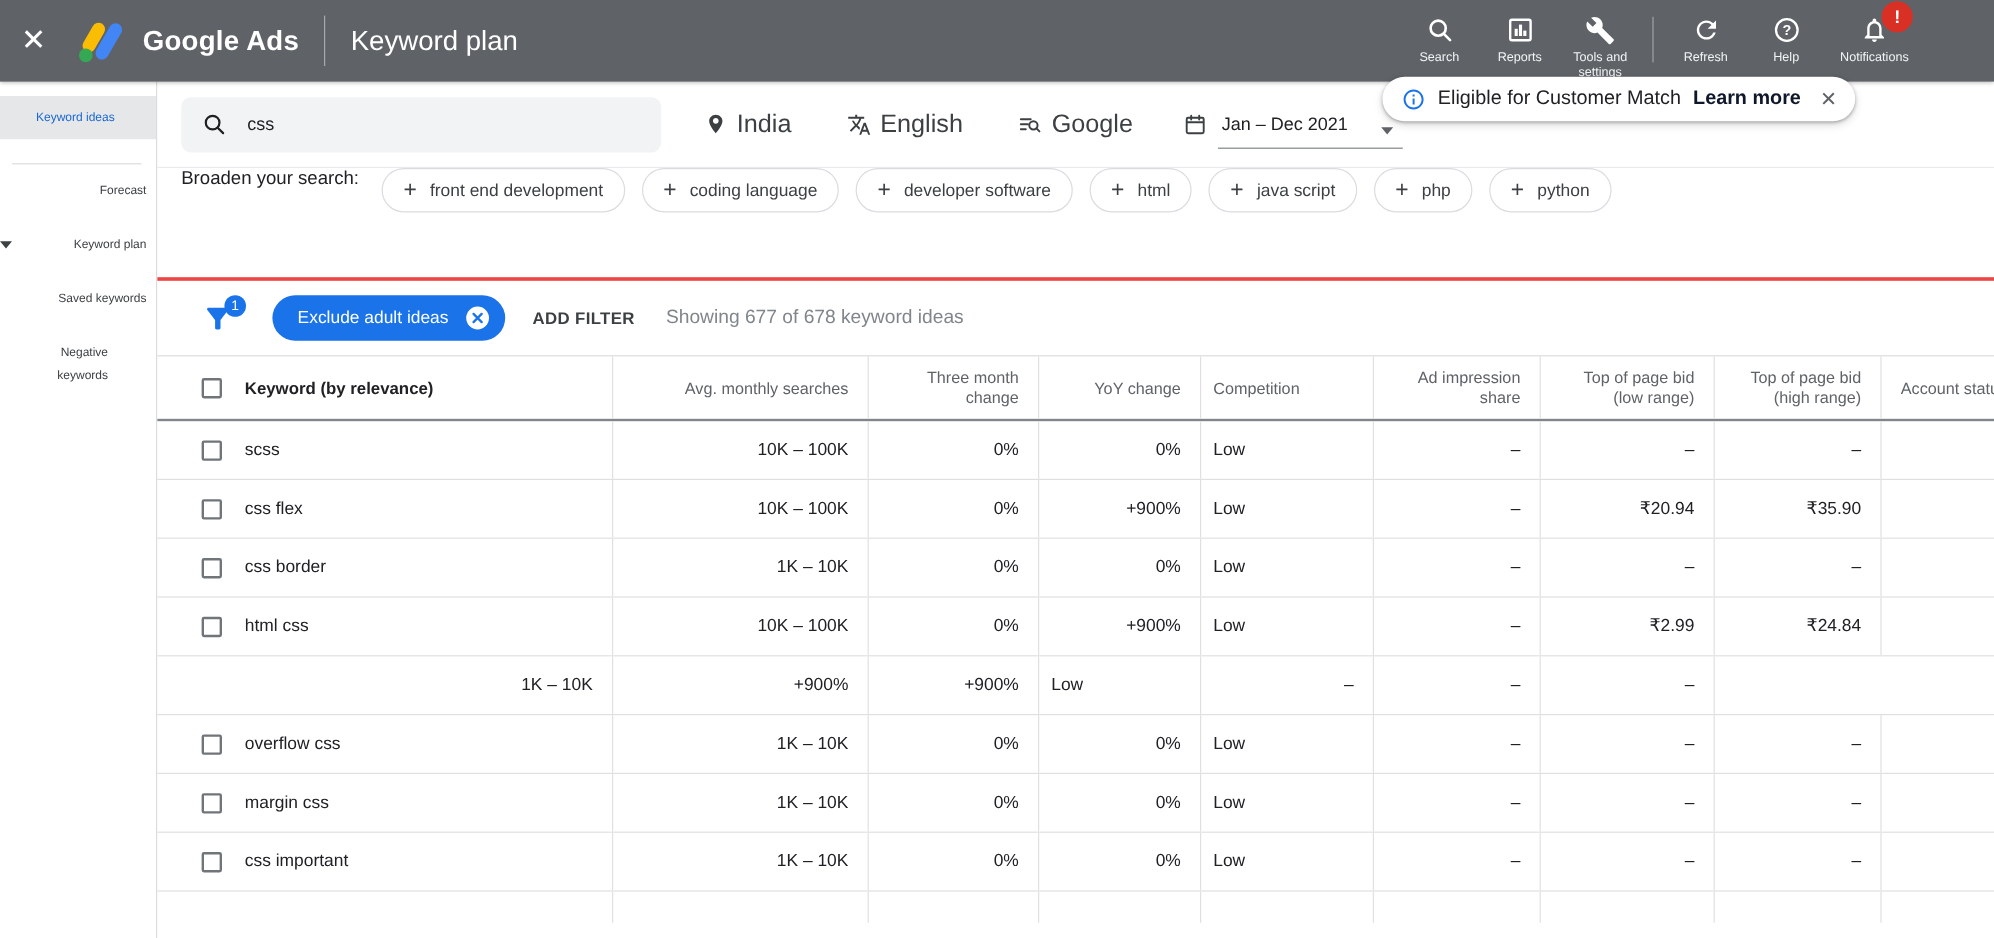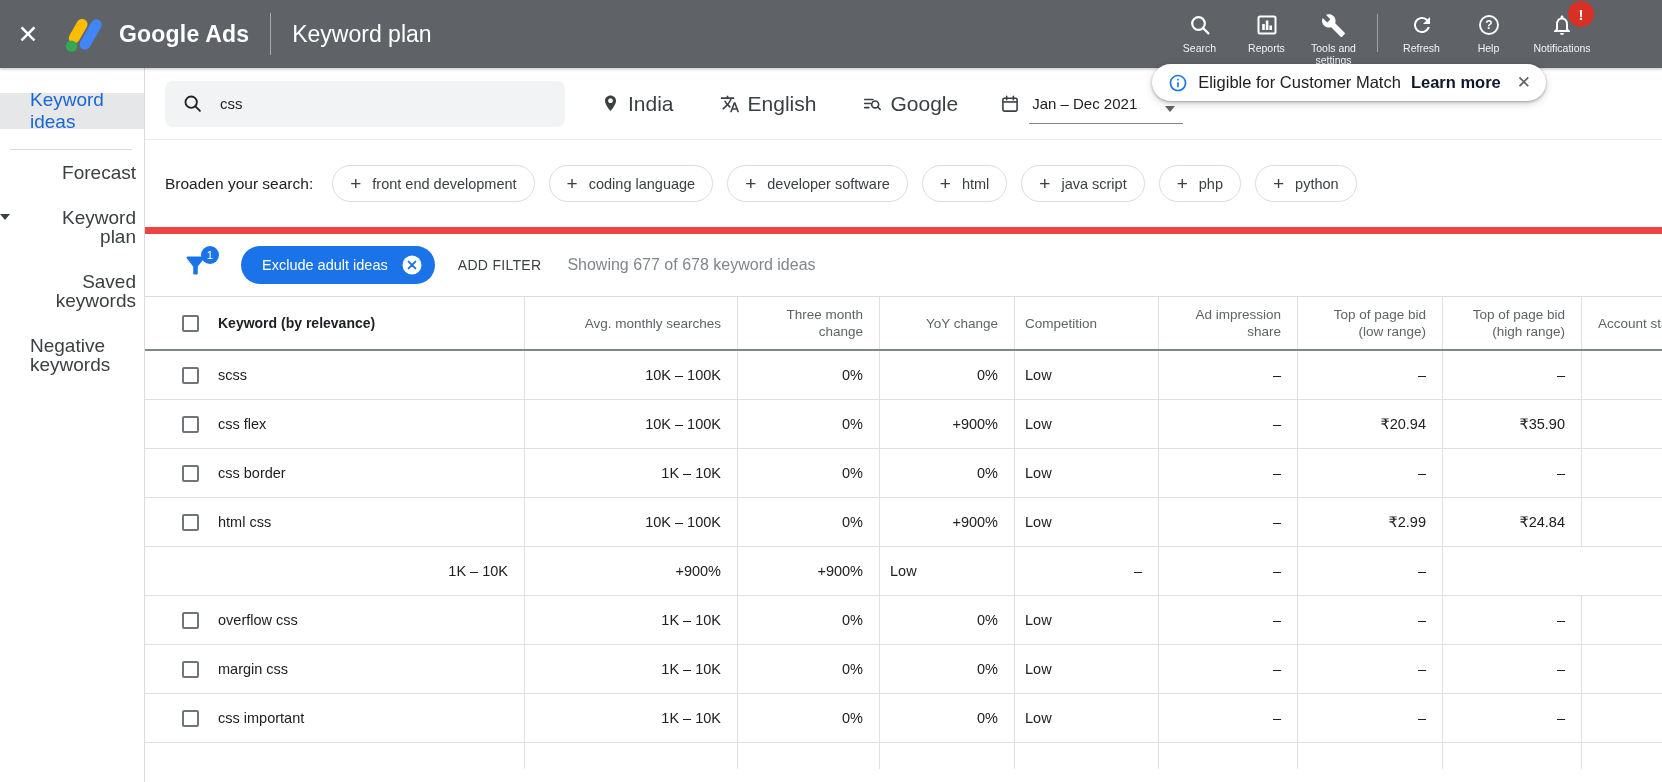--- a/index.html
+++ b/index.html
@@ -38,21 +38,21 @@
     position:absolute; top:64px; right:116px; height:37px; background:#fff;
     border-radius:18.5px; display:flex; align-items:center; padding:0 15px 0 16px;
     gap:10px; z-index:20; font-size:16.5px; color:#202124; white-space:nowrap;
     box-shadow:0 1px 3px rgba(0,0,0,.3), 0 3px 8px rgba(0,0,0,.15);
   }
   .banner a { color:#0f172a; font-weight:bold; cursor:pointer; }
   .banner .bn-close { color:#5f6368; font-size:17px; margin-left:6px; cursor:pointer; }
 
   
   .bodywrap { display:flex; height:714px; }
-  .sidebar { width:145px; flex-shrink:0; border-right:1px solid #dadce0; padding-top:25px; font-size:19px; color:#3c4043; }
+  .sidebar { width:131px; flex-shrink:0; border-right:1px solid #dadce0; padding-top:12px; font-size:10px; color:#3c4043; }
   .side-active { height:36px; background:#e6e7e8; color:#1967d2; display:flex; align-items:center; padding-left:30px; cursor:pointer; }
   .side-div { border-top:1px solid #dadce0; margin:20px 12px 0 10px; }
   .side-item { padding:13px 8px 13px 30px; line-height:19px; position:relative; cursor:pointer;text-align:right; }
   .side-item:first-of-type { margin-top:9px; }
   .tree-arrow { position:absolute; left:0px; top:19px; width:0; height:0;
     border-left:5px solid transparent; border-right:5px solid transparent; border-top:6px solid #3c4043; }
 
   .main { flex:1; position:relative; overflow:hidden; }
 
   
@@ -61,31 +61,31 @@
   .search-box input { border:none; outline:none; background:transparent; font-size:15px; color:#202124; width:300px; font-family:inherit; }
   .search-meta { display:flex; align-items:center; margin-left:36px; }
   .meta-item { display:flex; align-items:center; gap:8px; font-size:21px; color:#3c4043; cursor:pointer; white-space:nowrap; }
   .meta-item + .meta-item { margin-left:46px; }
   .date-ctl { display:flex; align-items:center; margin-left:42px; gap:9px; cursor:pointer; }
   .date-underline { display:flex; align-items:flex-end; gap:28px; border-bottom:1px solid #80868b; padding:11px 8px 11px 3px; }
   .date-text { font-size:15px; color:#202124; white-space:nowrap; }
   .dd-arrow { width:0; height:0; border-left:5.5px solid transparent; border-right:5.5px solid transparent; border-top:6px solid #5f6368; }
 
   
-  .broaden-row { height:94px; display:flex; align-items:center; padding-left:20px; gap:14px; border-bottom:7px solid #ef4444; font-size:15.5px; color:#202124; }
+  .broaden-row { height:94px; display:flex; padding-left:20px; gap:14px; border-bottom:3px solid #ef4444; font-size:15.5px; color:#202124; }
   .broaden-label { margin-right:5px; white-space:nowrap; }
   .chip { display:flex; align-items:center; gap:11px; height:37px; padding:0 17px; border:1px solid #dadce0; border-radius:19px; background:#fff; font-size:14.5px; color:#3c4043; cursor:pointer; white-space:nowrap; }
   .chip .plus { font-size:19px; line-height:19px; color:#3c4043; }
 
   
   .filter-row { height:62px; display:flex; align-items:center; padding-left:37px; }
   .funnel-wrap { position:relative; width:27px; height:27px; cursor:pointer; }
   .funnel-badge { position:absolute; top:-6px; right:-10px; width:18px; height:18px; border-radius:50%; background:#1a73e8; color:#fff; font-size:11.5px; display:flex; align-items:center; justify-content:center; }
   .active-filter { margin-left:32px; height:38px; background:#1a73e8; border-radius:19px; color:#fff; font-size:14.5px; display:flex; align-items:center; gap:13px; padding:0 12px 0 21px; cursor:pointer; white-space:nowrap; }
-  .add-filter { margin-left:23px; font-size:14px; font-weight:normal; color:#3c4043; letter-spacing:.3px; cursor:pointer; white-space:nowrap; }
+  .add-filter { margin-left:23px; font-size:14px; font-weight:bold; color:#3c4043; letter-spacing:.3px; cursor:pointer; white-space:nowrap; }
   .showing { margin-left:26px; font-size:16px; color:#80868b; white-space:nowrap; }
 
   
   .table { border-top:1px solid #dadce0; width:1607px; }
   .grid { display:grid; grid-template-columns:380px 213px 142px 135px 144px 139px 145px 139px 169px; }
   .cell { display:flex; align-items:center; border-right:1px solid #e0e0e0; padding:0 16px; overflow:hidden; }
   .cell.last { border-right:none; }
   .cell.num { justify-content:flex-end; text-align:right; }
   .cell.comp { padding-left:10px; }
   .thead { height:54px; border-bottom:2px solid #80868b; font-size:13.5px; color:#5f6368; line-height:17px; }

